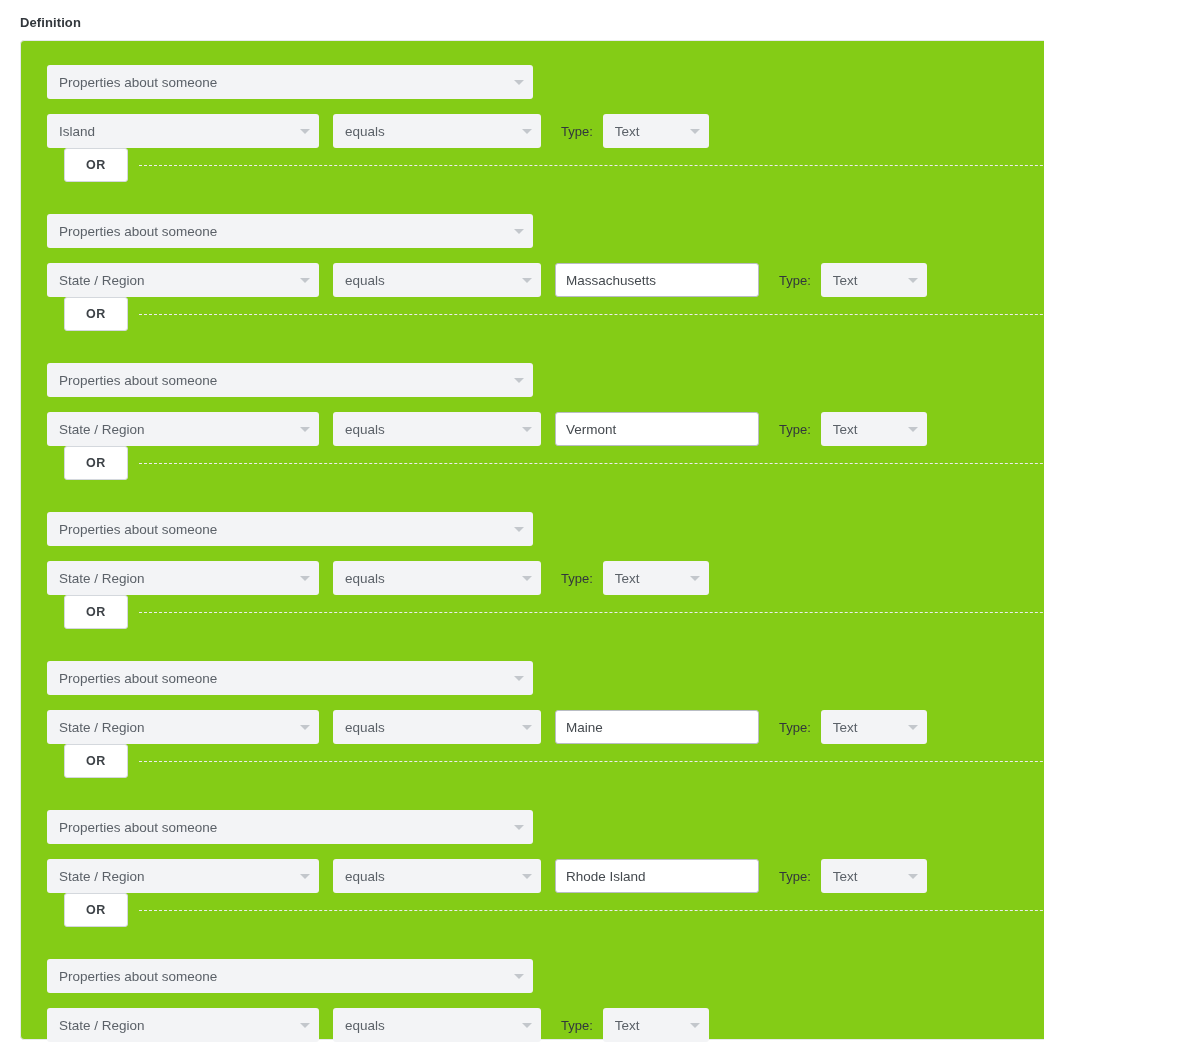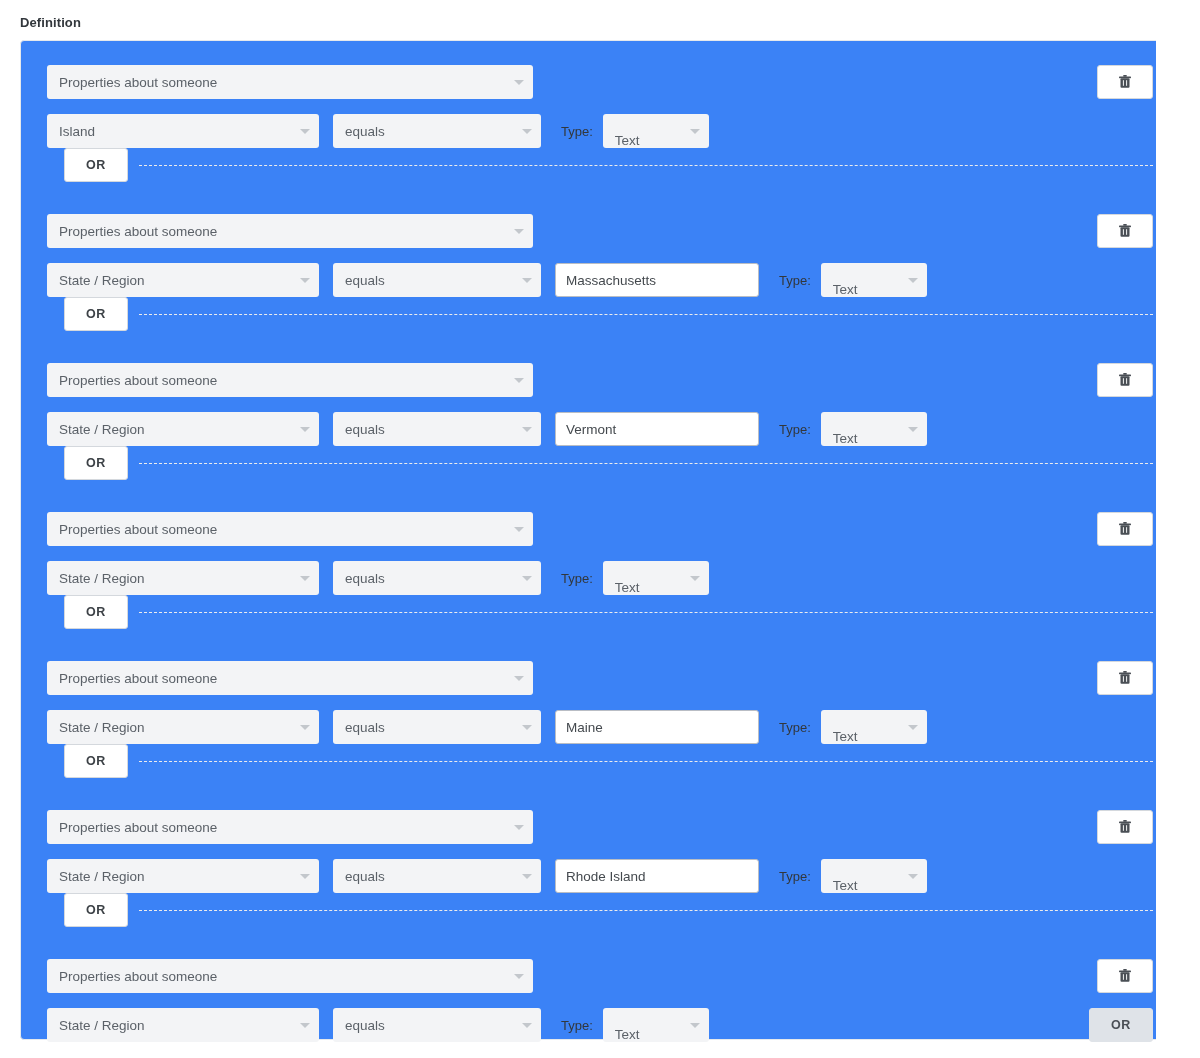--- a/index.html
+++ b/index.html
@@ -3,21 +3,21 @@
 <meta charset="utf-8">
 <style>
   html, body {
     margin: 0;
     padding: 0;
     background: #ffffff;
     font-family: "Liberation Sans", sans-serif;
   }
   #screen {
     position: relative;
-    width: 1156px;
+    width: 1044px;
     height: 1058px;
     background: #ffffff;
     overflow: hidden;
   }
 
   
   .section-label {
     position: absolute;
     left: 20px;
     top: 15px;
@@ -27,21 +27,21 @@
     letter-spacing: 0.1px;
   }
 
   
   .definition-panel {
     position: absolute;
     left: 20px;
     top: 40px;
     width: 1159px;
     height: 1000px;
-    background: #3b82f6;
+    background: #84cc16;
     border: 1px solid #e6e9ec;
     border-radius: 4px;
     box-sizing: border-box;
   }
 
   
   .cond-group {
     position: relative;
     padding: 0;
   }
@@ -97,21 +97,21 @@
     width: 0;
     height: 0;
     border-left: 5px solid transparent;
     border-right: 5px solid transparent;
     border-top: 5px solid #c3c7cc;
   }
 
   .sel-object { width: 486px; }
   .sel-field  { width: 272px; }
   .sel-op     { width: 208px; margin-left: 14px; }
-  .sel-type   { width: 106px; align-items: flex-end; }
+  .sel-type   { width: 106px; }
 
   
   .val-input {
     width: 204px;
     height: 34px;
     box-sizing: border-box;
     margin-left: 14px;
     background: #ffffff;
     border: 1px solid #b9bdc4;
     border-radius: 3px;

